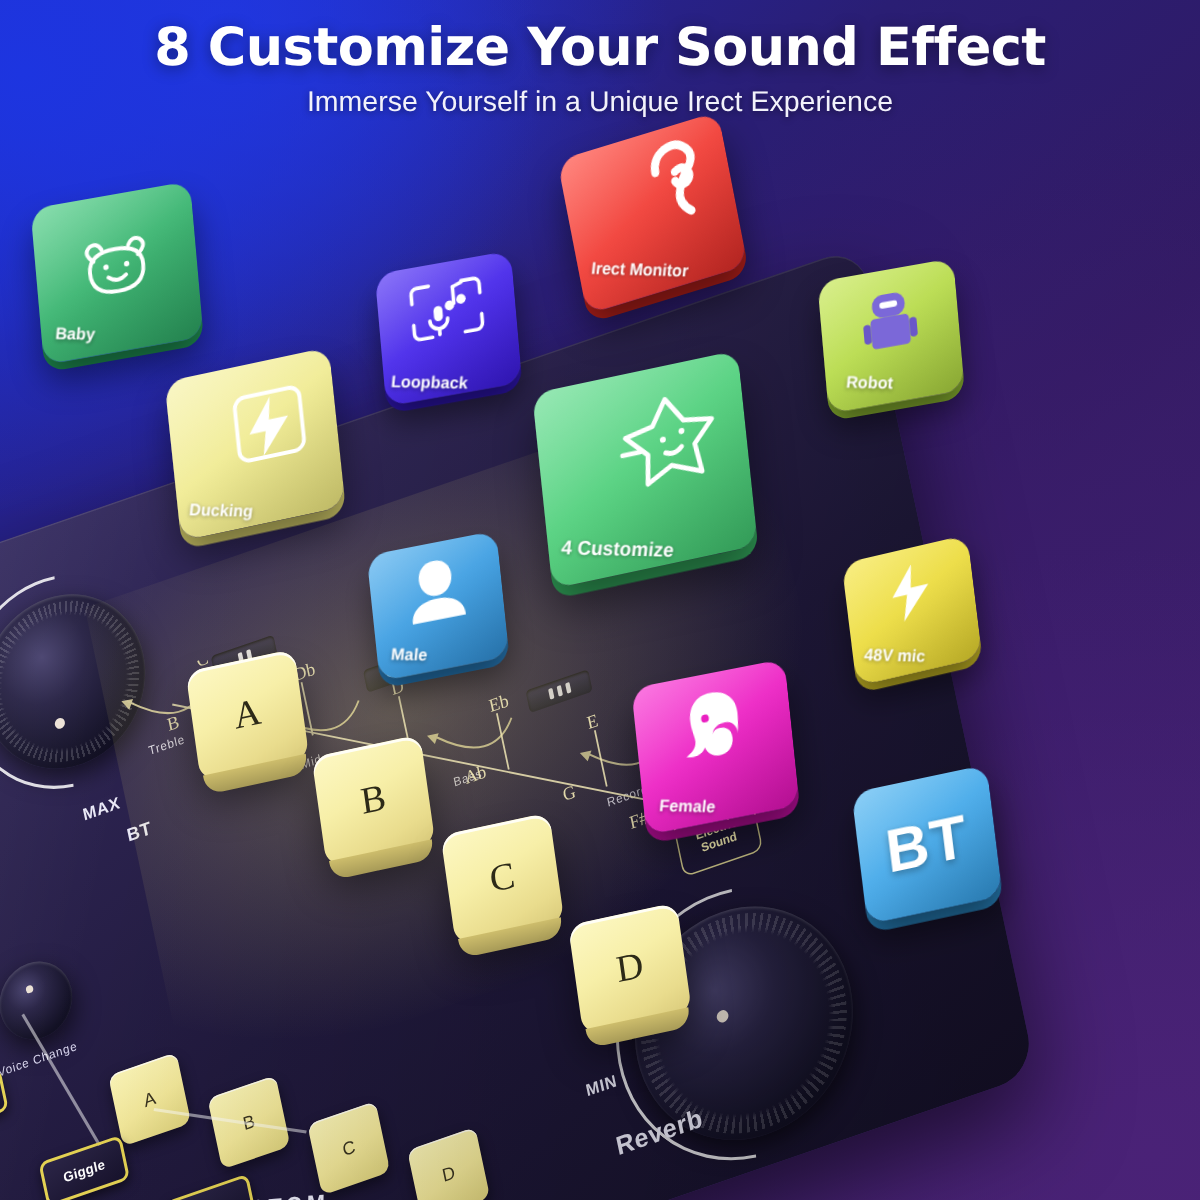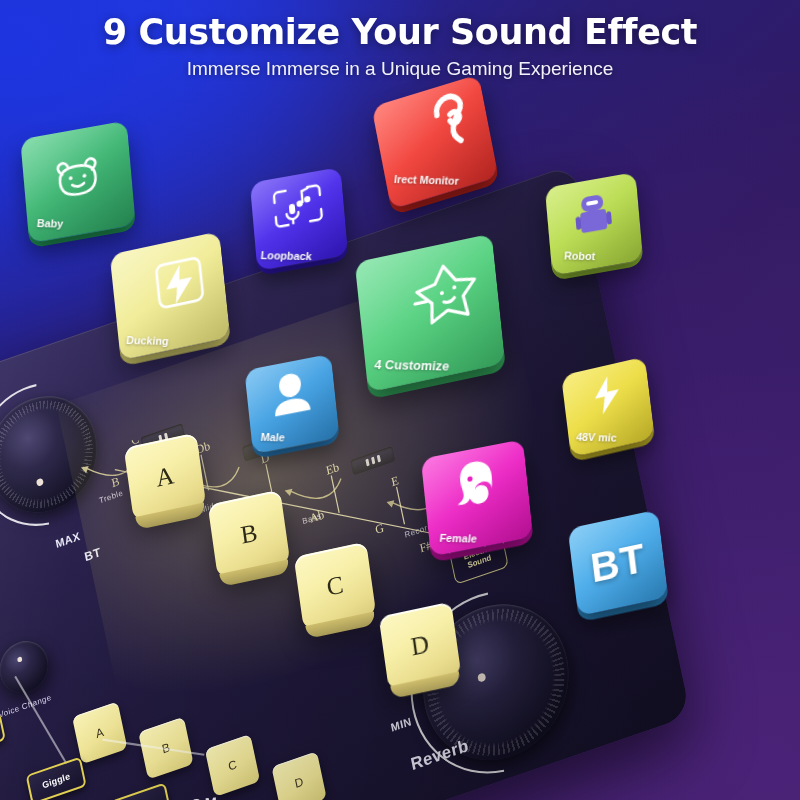--- a/index.html
+++ b/index.html
@@ -146,22 +146,22 @@
     color:#f3ecb0; font-size:8px; font-weight:bold; line-height:1.15; text-align:center;
     z-index:6;
   }
 </style>
 </head>
 <body>
 
 <div id="stage">
 
   <div class="head">
-    <div class="title">9 Customize Your Sound Effect</div>
-    <div class="subtitle">Immerse Immerse in a Unique Gaming Experience</div>
+    <div class="title">8 Customize Your Sound Effect</div>
+    <div class="subtitle">Immerse Yourself in a Unique Irect Experience</div>
   </div>
 
   <div id="board">
 
     <div class="glow"></div>
 
     <div class="knob" style="left:120px; top:46px; width:112px; height:112px;">
       <div class="ridges"></div>
       <div class="dot" style="left:44px; top:78px; width:7px; height:7px;"></div>
       <div class="ring"></div>

